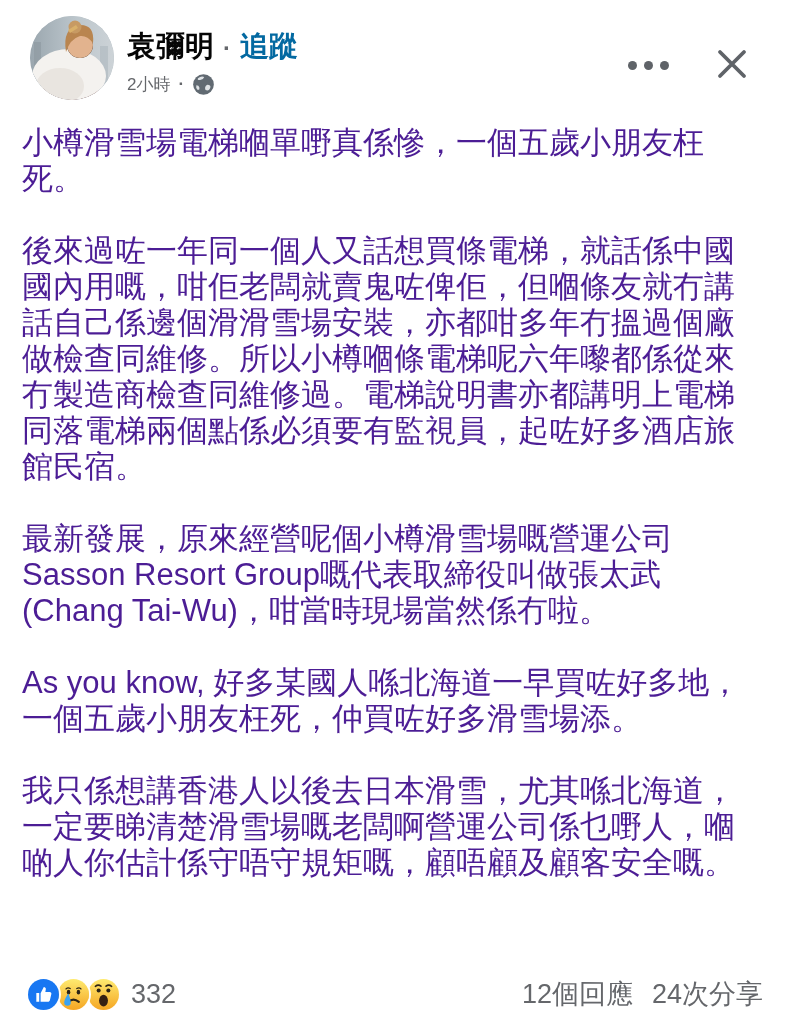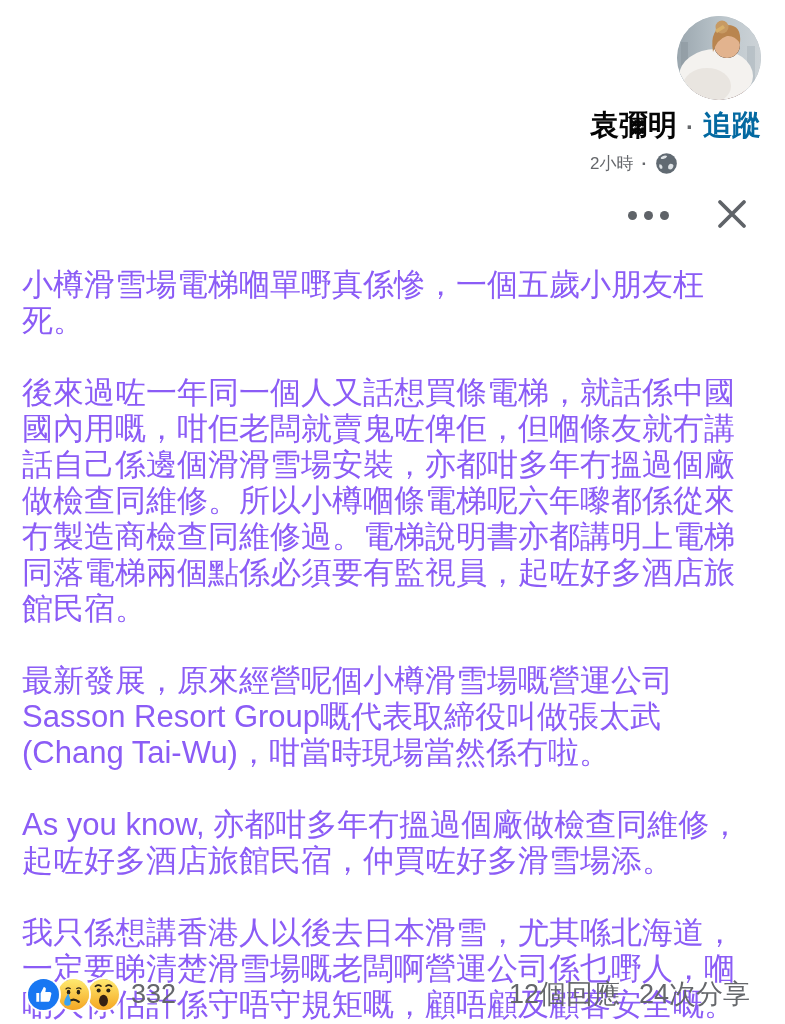--- a/index.html
+++ b/index.html
@@ -5,46 +5,46 @@
   * { margin:0; padding:0; box-sizing:border-box; }
   html,body { background:#fff; }
   body {
     width:785px; height:1024px; overflow:hidden; position:relative;
     font-family:"Liberation Sans","DejaVu Sans",sans-serif;
     color:#050505;
   }
   .card { width:785px; height:1024px; background:#fff; position:relative; }
 
   
-  .post-header { display:flex; align-items:flex-end; padding:16px 24px 0 30px;flex-direction:column; }
+  .post-header { display:flex; align-items:center; padding:16px 24px 0 30px; }
   .avatar {
     width:84px; height:84px; border-radius:50%; overflow:hidden; flex:0 0 84px;
     cursor:pointer; background:#b4bec4;
   }
   .avatar svg { display:block; width:84px; height:84px; }
   .header-text { margin-left:13px; padding-top:9px; }
   .name-row { display:flex; align-items:baseline; font-size:29px; line-height:32px; }
   .author { font-weight:700; color:#050505; cursor:pointer; }
   .name-sep { color:#65676B; margin:0 9px; font-weight:700; font-size:24px; }
   .follow { color:#0369a1; font-weight:700; cursor:pointer; }
   .meta-row { display:flex; align-items:center; margin-top:9px; color:#65676B; font-size:17px; }
   .meta-sep { margin:0 8px; font-weight:700; }
   .globe { display:inline-flex; }
   .header-actions { margin-left:auto; display:flex; align-items:center; gap:32px; padding-top:14px; padding-right:4px; }
   .icon-btn { background:none; border:none; cursor:pointer; display:flex; align-items:center; padding:6px; }
   .dots { display:flex; gap:7px; }
   .dots i { width:9px; height:9px; border-radius:50%; background:#5f6368; display:block; }
 
   
-  .post-body { padding:25px 22px 0 22px; font-size:31px; line-height:36px; color:#8b5cf6; }
+  .post-body { padding:25px 22px 0 22px; font-size:31px; line-height:36px; color:#4c1d95; }
   .post-body p { margin:0 0 36px 0; }
 
   
   .post-footer {
-    position:absolute; left:0; right:13px; bottom:12px;
+    position:absolute; left:0; right:0; bottom:12px;
     display:flex; align-items:center; justify-content:space-between;
     padding:0 22px 0 26px;
   }
   .reactions { display:flex; align-items:center; cursor:pointer; }
   .rx { width:35px; height:35px; border-radius:50%; border:2px solid #fff; display:block; }
   .rx + .rx { margin-left:-5px; }
   .rx.z3 { position:relative; z-index:3; }
   .rx.z2 { position:relative; z-index:2; }
   .rx.z1 { position:relative; z-index:1; }
   .rx svg { display:block; width:100%; height:100%; }
@@ -121,21 +121,21 @@
           </svg>
         </span>
       </button>
     </div>
   </header>
 
   <div class="post-body">
     <p>小樽滑雪場電梯嗰單嘢真係慘，一個五歲小朋友枉死。</p>
     <p>後來過咗一年同一個人又話想買條電梯，就話係中國國內用嘅，咁佢老闆就賣鬼咗俾佢，但嗰條友就冇講話自己係邊個滑滑雪場安裝，亦都咁多年冇搵過個廠做檢查同維修。所以小樽嗰條電梯呢六年嚟都係從來冇製造商檢查同維修過。電梯說明書亦都講明上電梯同落電梯兩個點係必須要有監視員，起咗好多酒店旅館民宿。</p>
     <p>最新發展，原來經營呢個小樽滑雪場嘅營運公司 Sasson Resort Group嘅代表取締役叫做張太武 (Chang Tai-Wu)，咁當時現場當然係冇啦。</p>
-    <p>As you know, 亦都咁多年冇搵過個廠做檢查同維修，起咗好多酒店旅館民宿，仲買咗好多滑雪場添。</p>
+    <p>As you know, 好多某國人喺北海道一早買咗好多地，一個五歲小朋友枉死，仲買咗好多滑雪場添。</p>
     <p>我只係想講香港人以後去日本滑雪，尤其喺北海道，一定要睇清楚滑雪場嘅老闆啊營運公司係乜嘢人，嗰啲人你估計係守唔守規矩嘅，顧唔顧及顧客安全嘅。</p>
   </div>
 
   <footer class="post-footer">
     <div class="reactions">
       <span class="rx z3">
         <svg viewBox="0 0 32 32">
           <circle cx="16" cy="16" r="16" fill="#1877F2"></circle>
           <path fill="#fff" d="M8.6 14.4 h3 v9.2 h-3 z M13 23.6 v-8.8 l3.3 -6.6 c1.3 0 2.3 1 2.1 2.3 l-0.5 2.9 h4.5 c1.2 0 2 1.1 1.7 2.2 l-1.5 6.3 c-0.2 0.9 -1 1.6 -2 1.6 z"></path>
         </svg>

